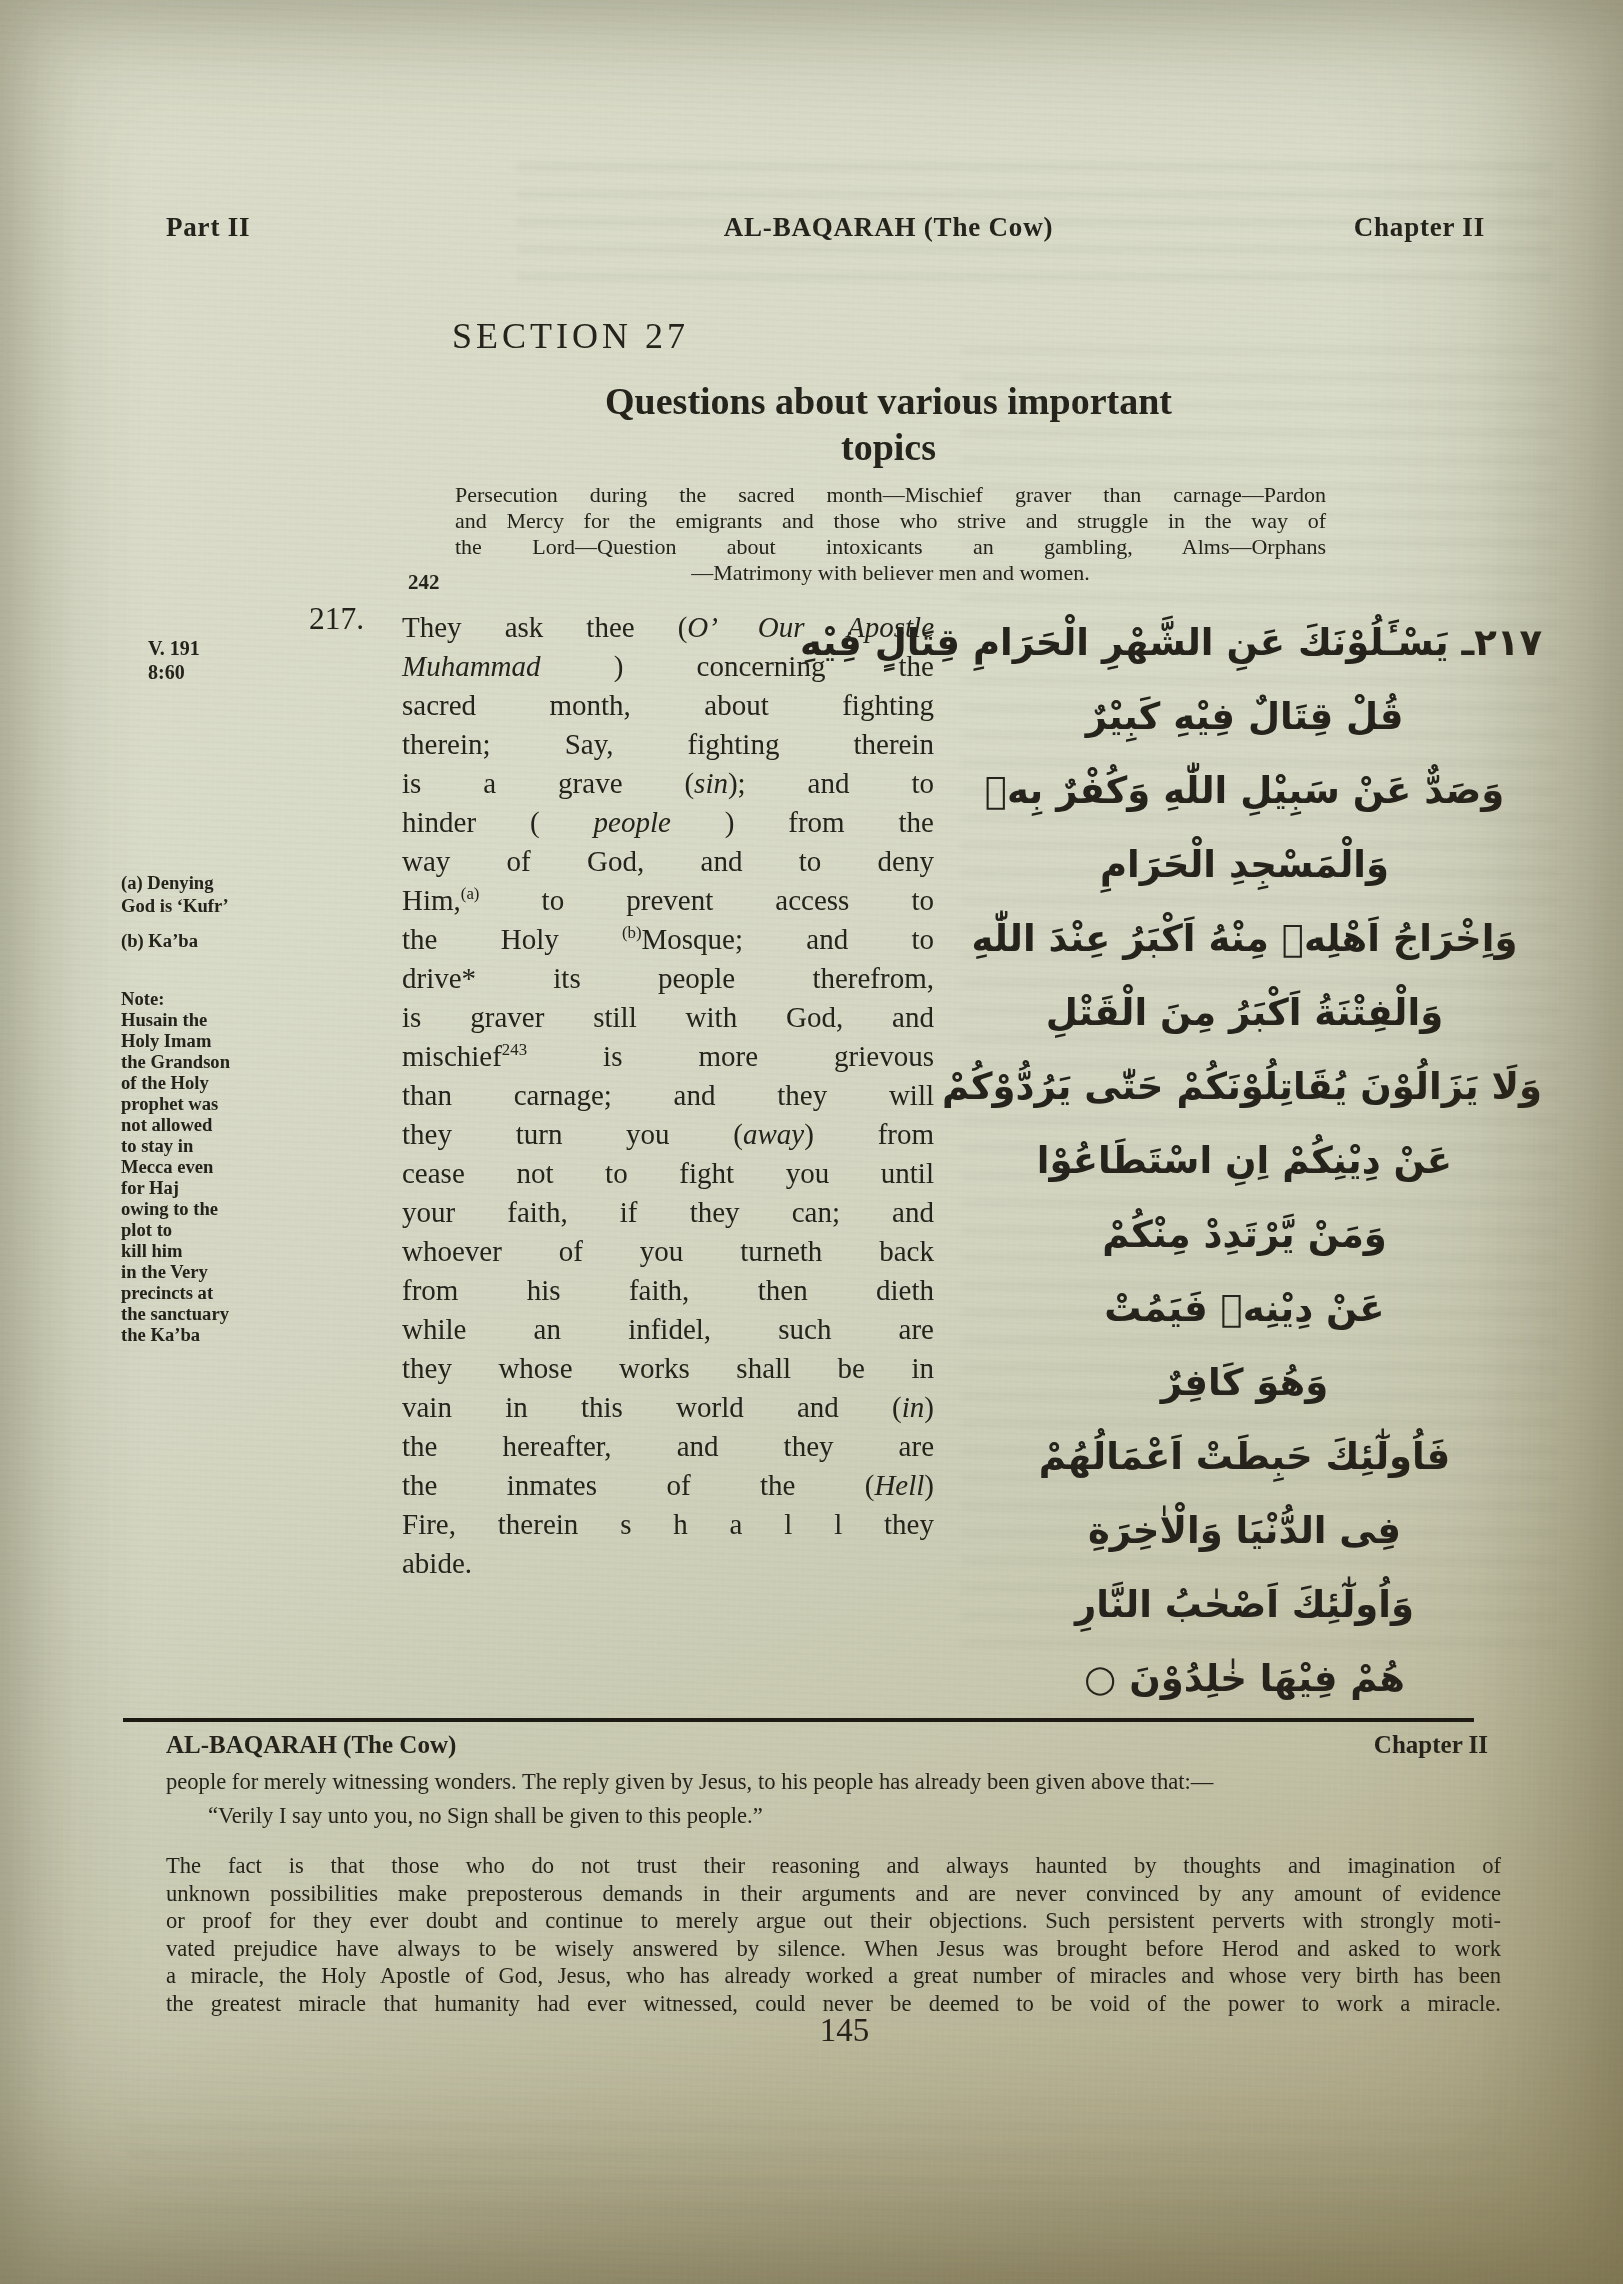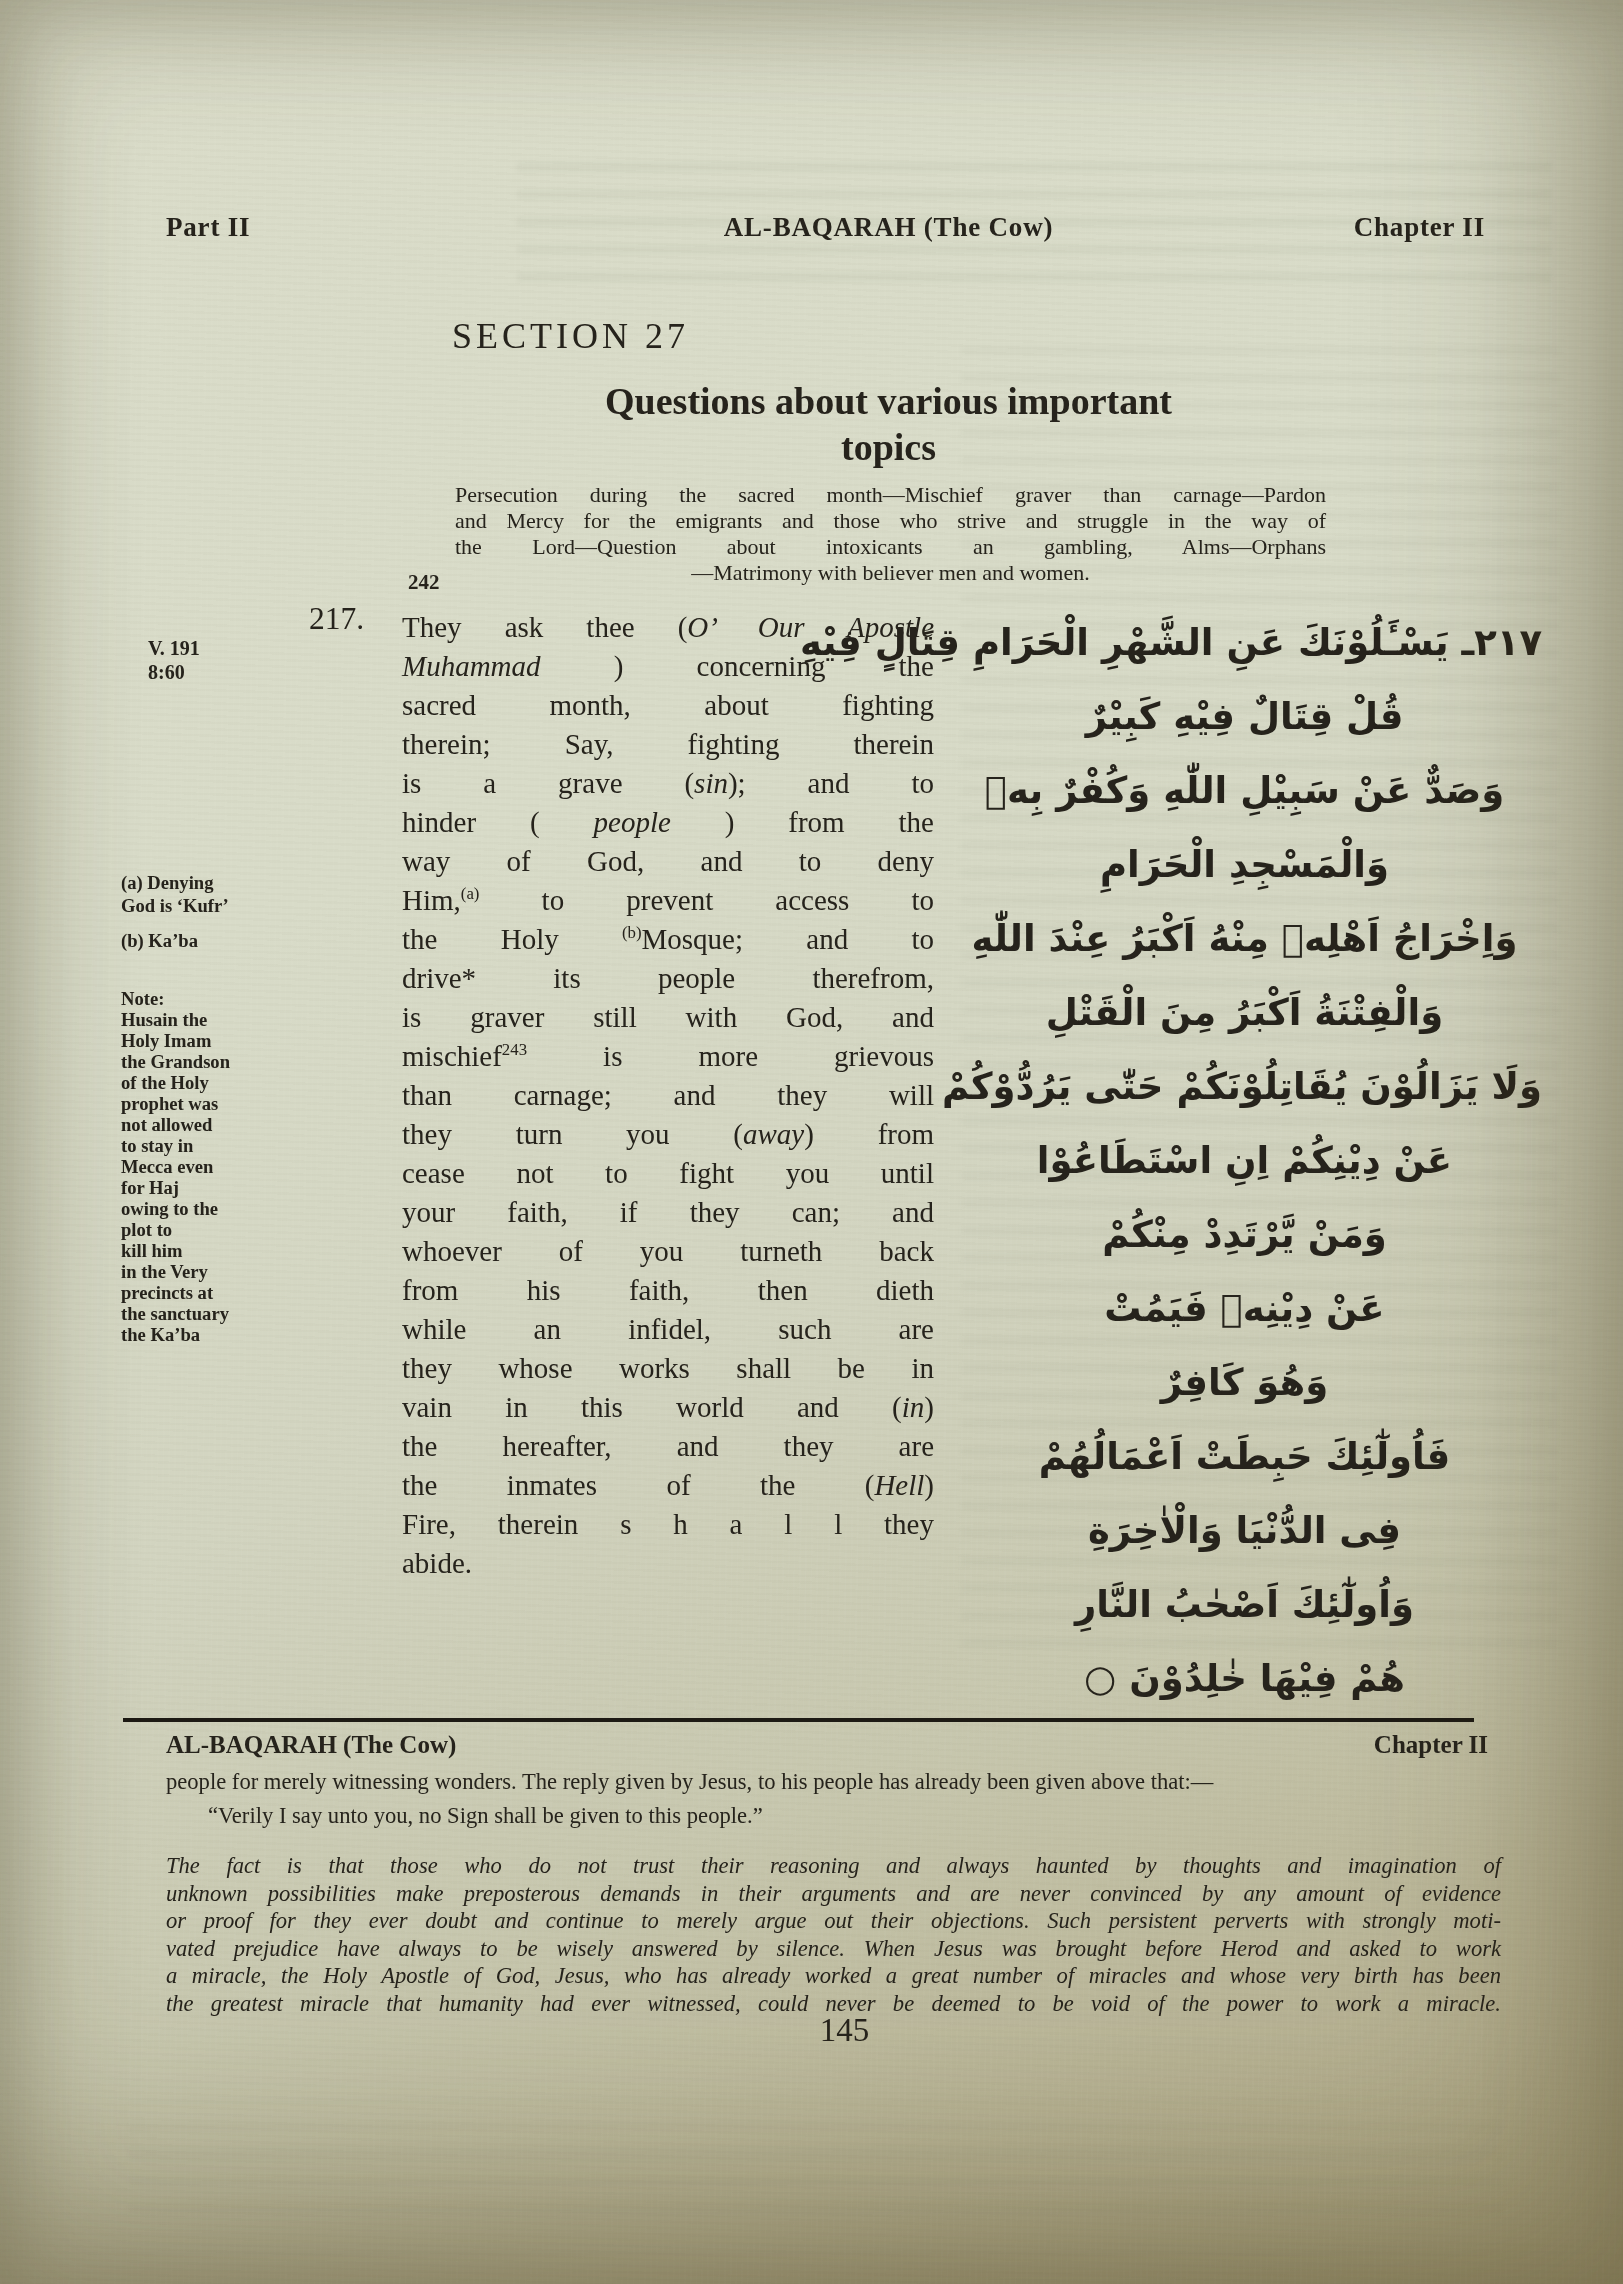--- a/index.html
+++ b/index.html
@@ -58,21 +58,21 @@
   .arabic{position:absolute;left:947px;width:595px;top:606px;direction:rtl;
     font-family:"DejaVu Sans",sans-serif;font-size:37px;font-weight:bold;line-height:74px;}
   .aline{text-align:center;white-space:nowrap;}
 
   .rule{position:absolute;left:123px;top:1718px;width:1351px;height:4px;background:var(--rule,#1d1a14);}
   .f-h-left{position:absolute;left:166px;top:1731px;font-size:25px;font-weight:bold;}
   .f-h-right{position:absolute;right:136px;top:1731px;font-size:25px;font-weight:bold;}
   .f-intro{position:absolute;left:166px;width:1335px;top:1769px;font-size:22.6px;}
   .f-quote{position:absolute;left:208px;width:1293px;top:1803px;font-size:22.6px;}
   .f-body{position:absolute;left:166px;width:1335px;top:1852px;font-size:22.6px;line-height:27.5px;}
-  .fline{text-align:justify;text-align-last:justify;font-style:italic;}
+  .fline{text-align:justify;text-align-last:justify;}
   .page-number{position:absolute;left:452px;width:873px;top:2012px;text-align:center;font-size:33px;
     transform:translateX(-44px);}
 </style>
 </head>
 <body>
 
 <div class="page">
 
   <div class="bleed bleed1"></div>
   <div class="bleed bleed2"></div>

